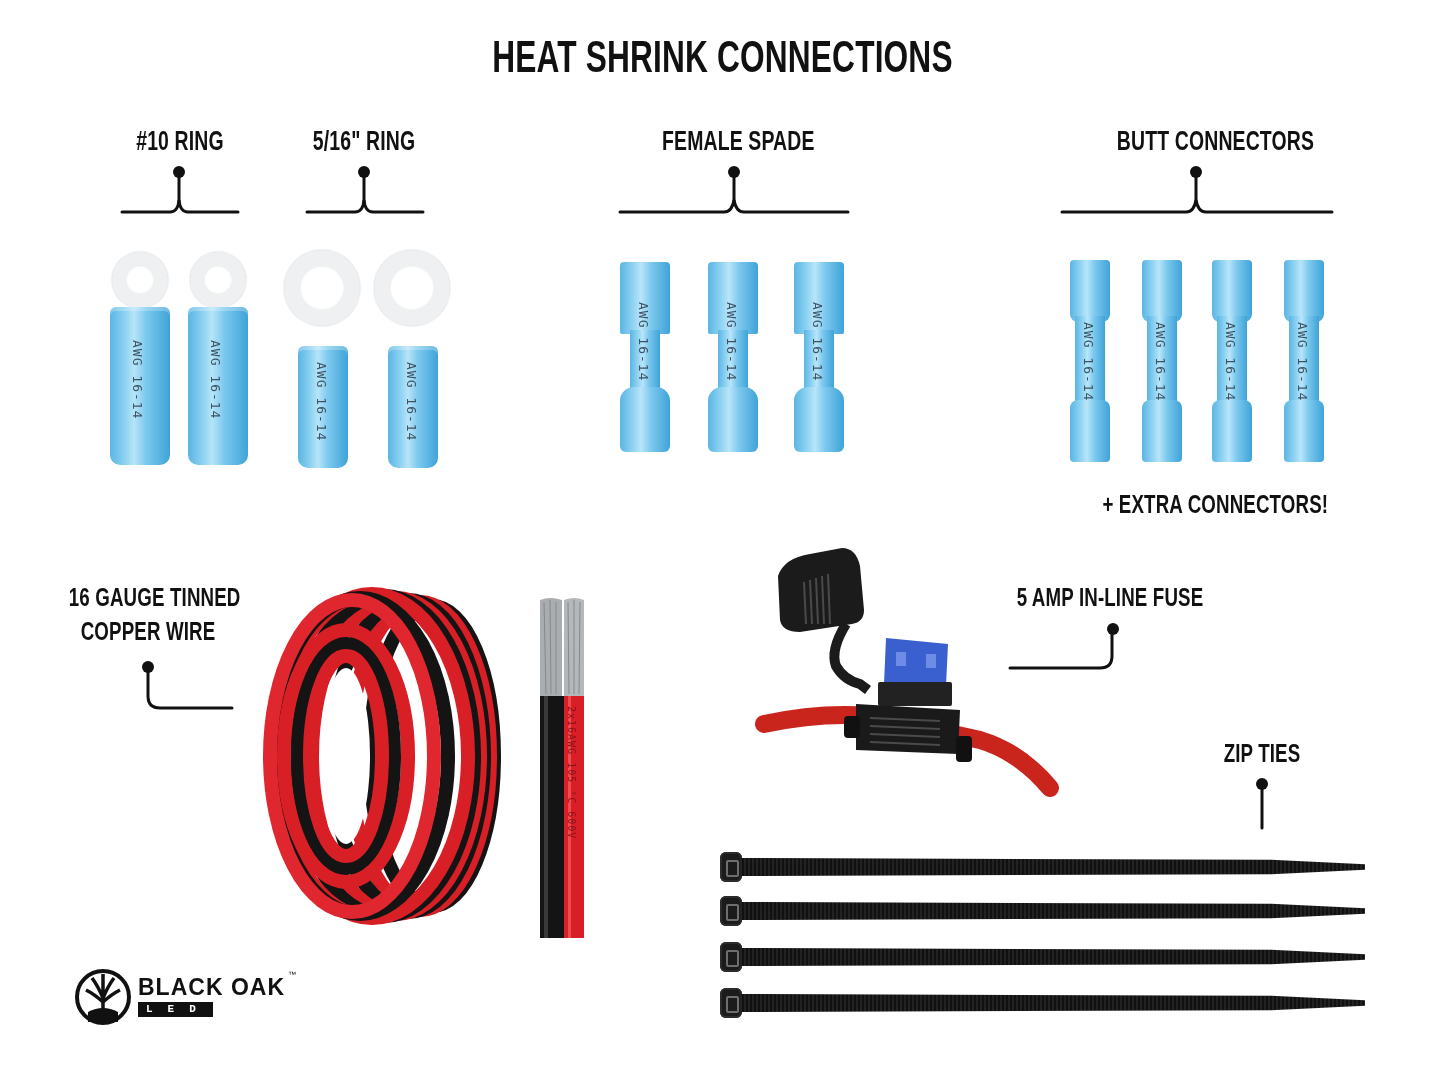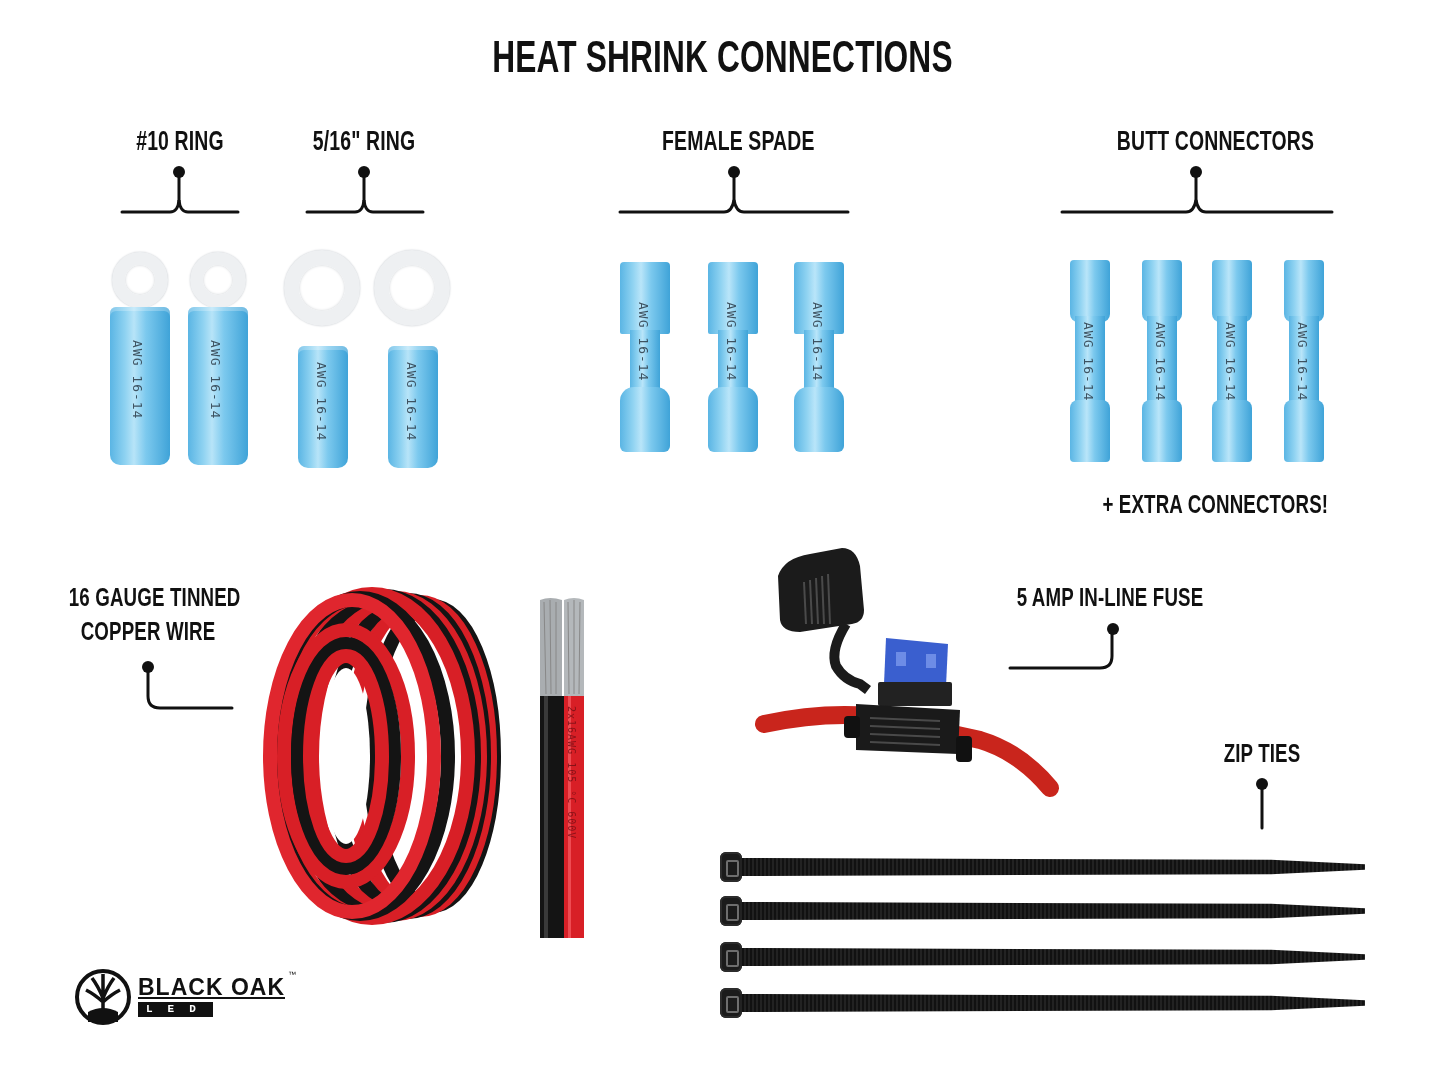--- a/index.html
+++ b/index.html
@@ -240,16 +240,16 @@
     <div class="head"></div>
     <div class="strap"></div>
   </div>
 
 <div class="abs" style="left:74px;top:968px;width:260px;height:60px;">
   <svg width="58" height="58" style="left:0;top:0;">
     <circle cx="29" cy="29" r="26" fill="#fff" stroke="#111" stroke-width="4"></circle>
     <path d="M29 54 V30 M29 34 Q20 26 12 22 M29 34 Q38 26 46 22 M29 30 Q24 18 18 10 M29 30 Q34 18 40 10 M29 28 V6" stroke="#111" stroke-width="3.5" fill="none"></path>
     <path d="M14 44 Q29 36 44 44 L44 54 L14 54 Z" fill="#111"></path>
   </svg>
-  <div class="abs logo-text" style="left:64px;top:6px;text-decoration:underline;">BLACK OAK</div>
+  <div class="abs logo-text" style="left:64px;top:6px;">BLACK OAK</div>
   <div class="abs" style="left:214px;top:2px;font-size:8px;color:#111;">™</div>
   <div class="abs logo-led" style="left:64px;top:34px;">LED</div>
 </div>
 
 </body></html>

